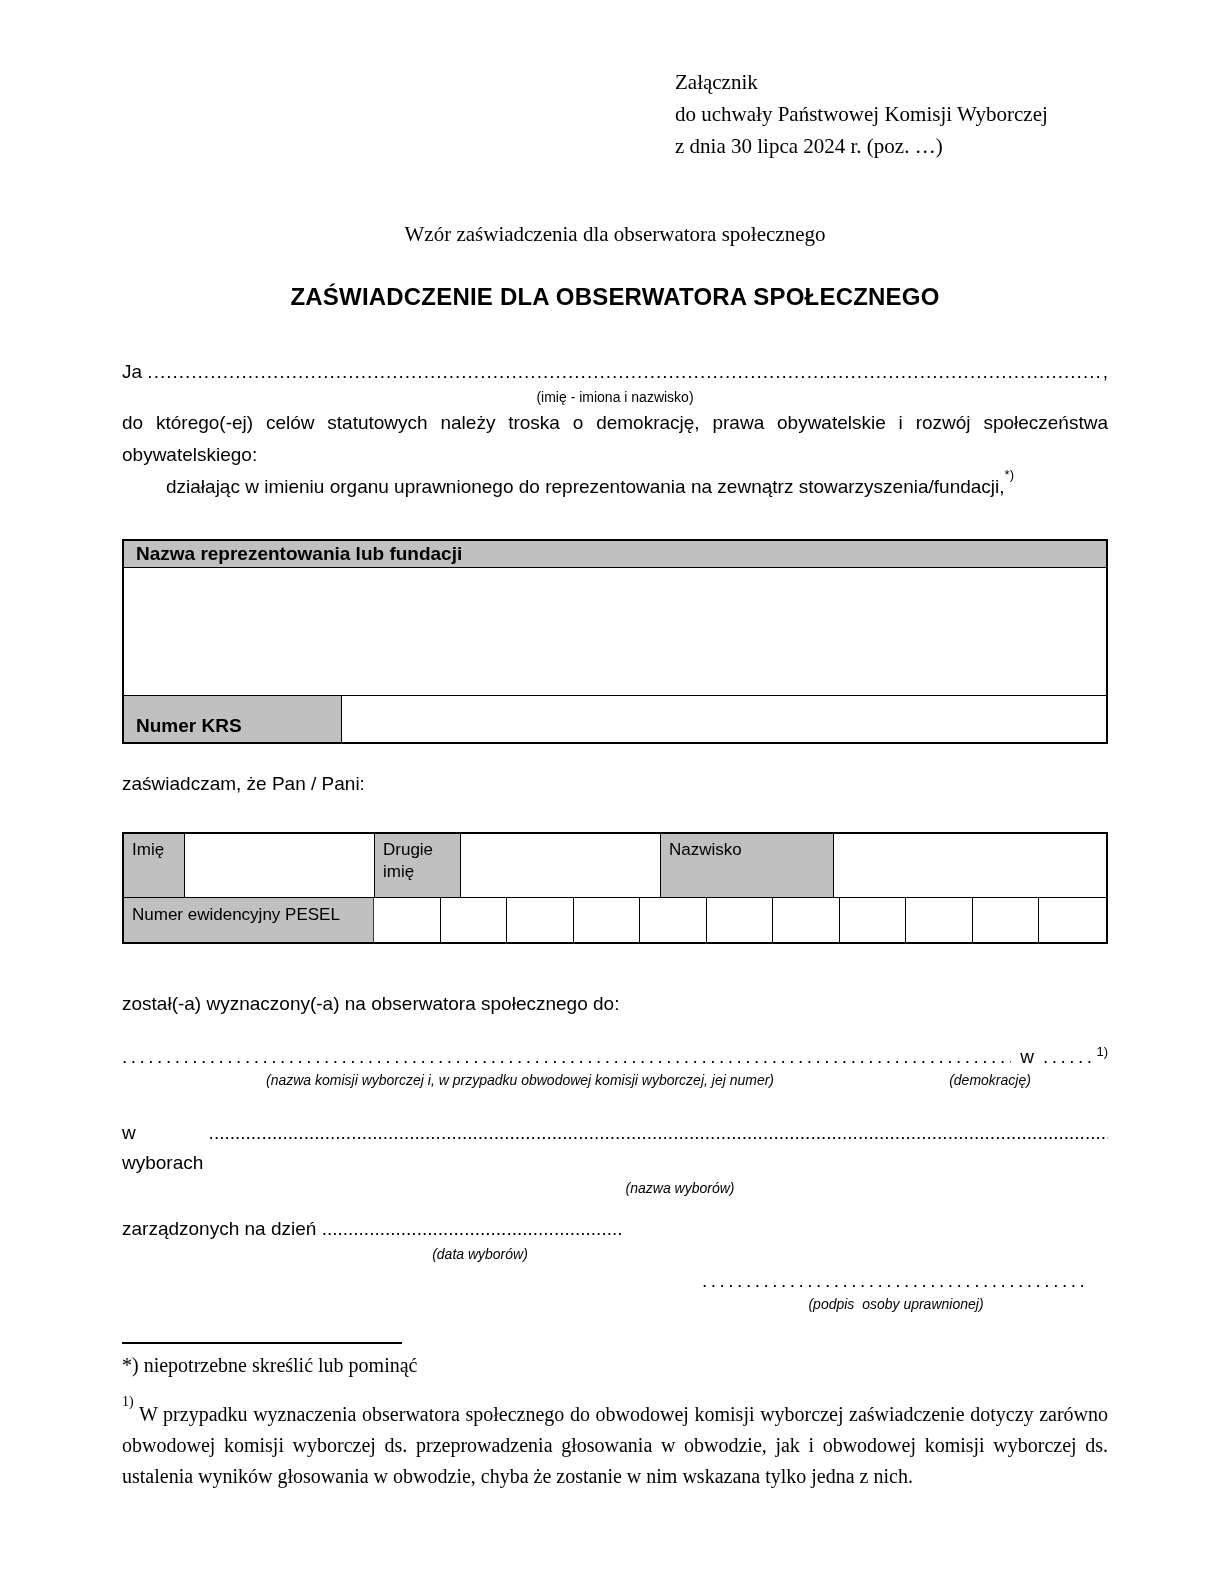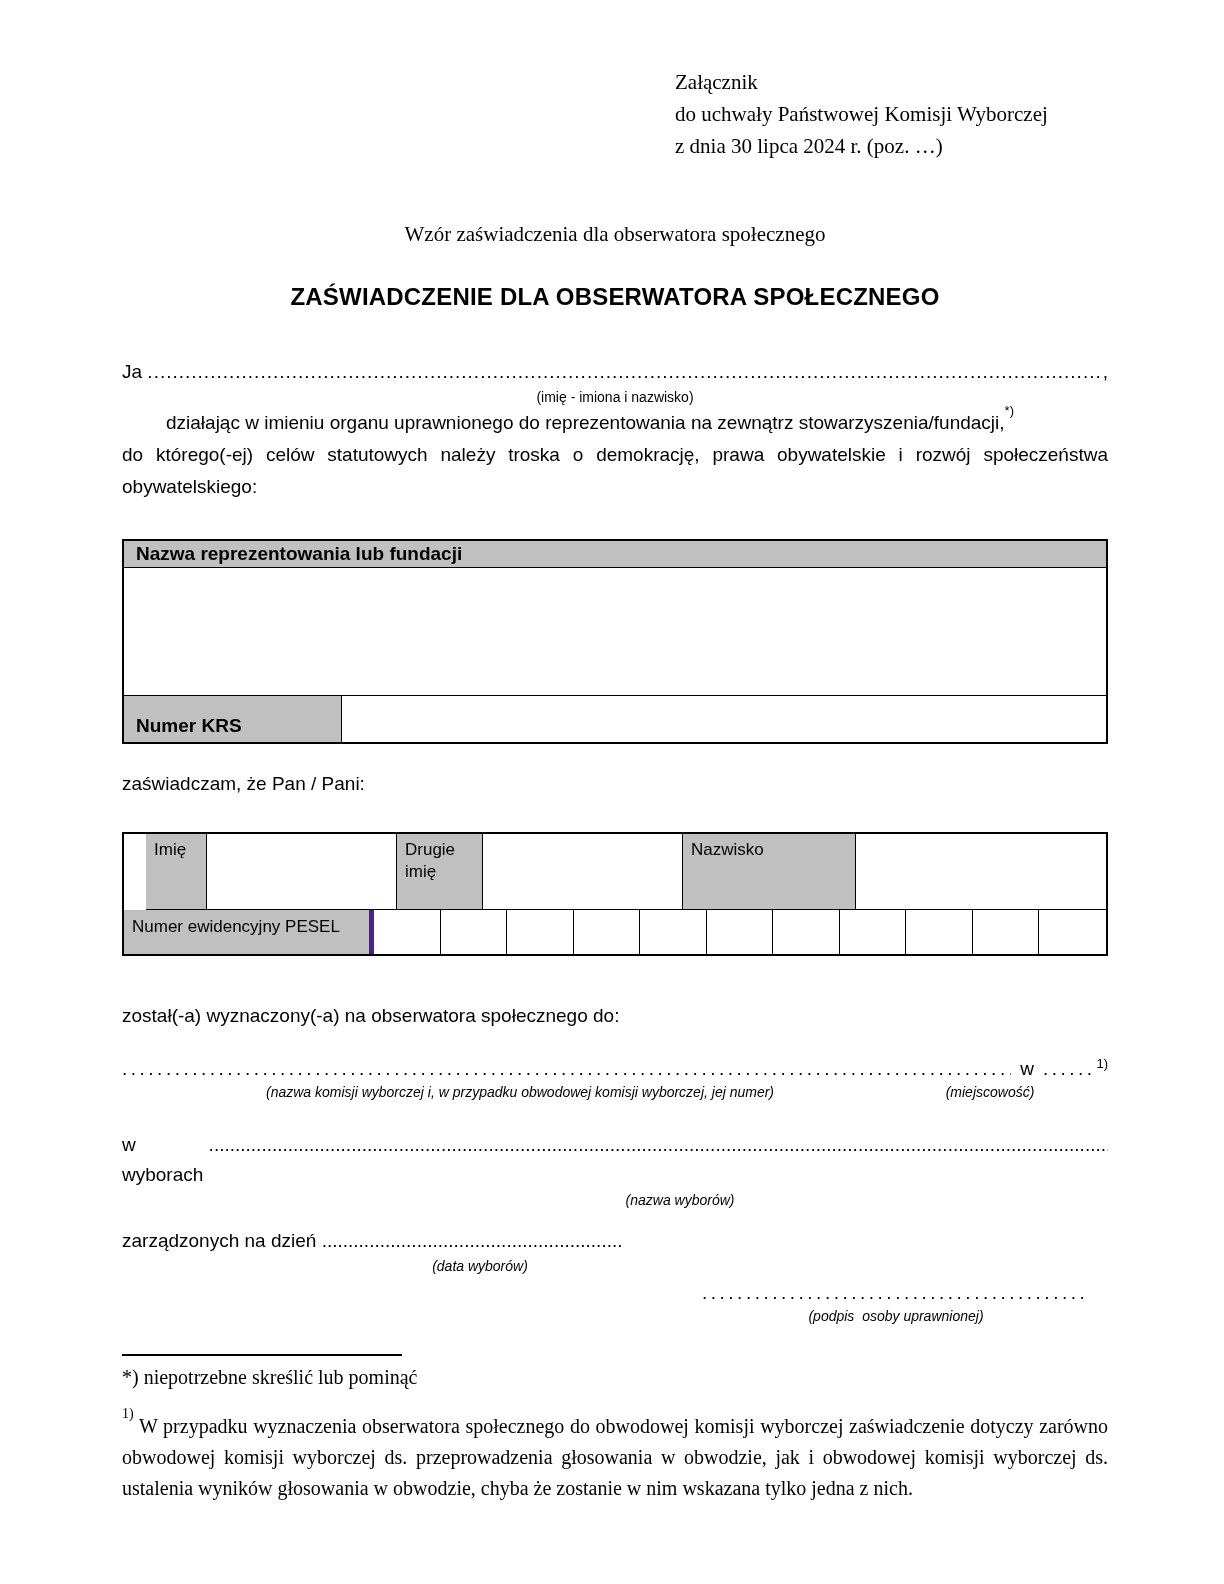--- a/index.html
+++ b/index.html
@@ -62,26 +62,26 @@
   .t1-box { height: 128px; border-bottom: 1px solid #000; background: #fff; }
   .t1-krs { display: grid; grid-template-columns: 218px 1fr; height: 46px; }
   .t1-krs-label {
     background: #c0c0c0; border-right: 1px solid #000;
     display: flex; align-items: flex-end;
     padding: 0 0 5px 12px; font-weight: bold; font-size: 19px;
   }
 
   
   .tbl2 { border: 2px solid #000; margin-top: 32px; }
-  .t2-row1 { display: grid; grid-template-columns: 61px 190px 86px 200px 173px 1fr; height: 76px; border-bottom: 1px solid #000; margin-left: 22px; }
+  .t2-row1 { display: grid; grid-template-columns: 61px 190px 86px 200px 173px 1fr; height: 64px; border-bottom: 1px solid #000; }
   .t2-row1 > div { border-right: 1px solid #000; padding: 5px 6px 0 8px; font-size: 17px; line-height: 22px; }
   .t2-row1 > div:last-child { border-right: none; }
   .gray { background: #c0c0c0; }
   .t2-row2 { display: grid; grid-template-columns: 250px 1fr; height: 44px; }
-  .pesel-label { background: #c0c0c0; border-right: 5px solid #4c1d95; padding: 7px 0 0 8px; font-size: 17px; }
+  .pesel-label { background: #c0c0c0; border-right: 1px solid #4c1d95; padding: 7px 0 0 8px; font-size: 17px; }
   .pesel-cells { display: grid; grid-template-columns: repeat(11, 1fr); }
   .pesel-cell { border-right: 1px solid #000; background: #fff; }
   .pesel-cell:last-child { border-right: none; }
 
   
   .sig { width: 388px; margin: 4px 18px 0 auto; }
   .sig-dots { overflow: hidden; white-space: nowrap; font-size: 19px; line-height: 26px; letter-spacing: 3.5px; }
   .sig-hint { text-align: center; }
 
   
@@ -112,22 +112,22 @@
   <div class="title1">Wzór zaświadczenia dla obserwatora społecznego</div>
   <div class="title2">ZAŚWIADCZENIE DLA OBSERWATORA SPOŁECZNEGO</div>
 
   <div class="dotline mt-ja">
     <span>Ja</span>&nbsp;
     <span class="fill ls1">....................................................................................................................................................................................................................................................................................................................................................................</span>
     <span>,</span>
   </div>
   <div class="hint hint-c">(imię - imiona i nazwisko)</div>
 
+  <div class="bline just">do którego(-ej) celów statutowych należy troska o demokrację, prawa obywatelskie i rozwój społeczeństwa obywatelskiego:</div>
   <div class="bline indent1"><span>działając w imieniu organu uprawnionego do reprezentowania na zewnątrz stowarzyszenia/fundacji,</span><sup class="s">*)</sup></div>
-  <div class="bline just">do którego(-ej) celów statutowych należy troska o demokrację, prawa obywatelskie i rozwój społeczeństwa obywatelskiego:</div>
 
   <div class="tbl">
     <div class="t1-header">Nazwa reprezentowania lub fundacji</div>
     <div class="t1-box"></div>
     <div class="t1-krs">
       <div class="t1-krs-label">Numer KRS</div>
       <div></div>
     </div>
   </div>
 
@@ -163,21 +163,21 @@
   <div class="bline mt-appointed">został(-a) wyznaczony(-a) na obserwatora społecznego do:</div>
 
   <div class="dotline mt-commline">
     <span class="fill ls3">....................................................................................................................................................................................................................................................................................................................................................................</span>
     <span style="margin:0 9px;">w</span>
     <span class="fillfixed ls3" style="width:188px;">....................................................................................................................................................................................................................................................................................................................................................................</span>
     <sup class="s">1)</sup>
   </div>
   <div class="hintrow">
     <span class="h-comm">(nazwa komisji wyborczej i, w przypadku obwodowej komisji wyborczej, jej numer)</span>
-    <span class="h-place">(miejscowość)</span>
+    <span class="h-place">(demokrację)</span>
   </div>
 
   <div class="dotline mt-elections">
     <span>w wyborach</span>&nbsp;
     <span class="fill">....................................................................................................................................................................................................................................................................................................................................................................</span>
   </div>
   <div class="hint hint-i hint-c" style="padding-left:130px;">(nazwa wyborów)</div>
 
   <div class="dotline mt-date">
     <span>zarządzonych na dzień</span>&nbsp;

